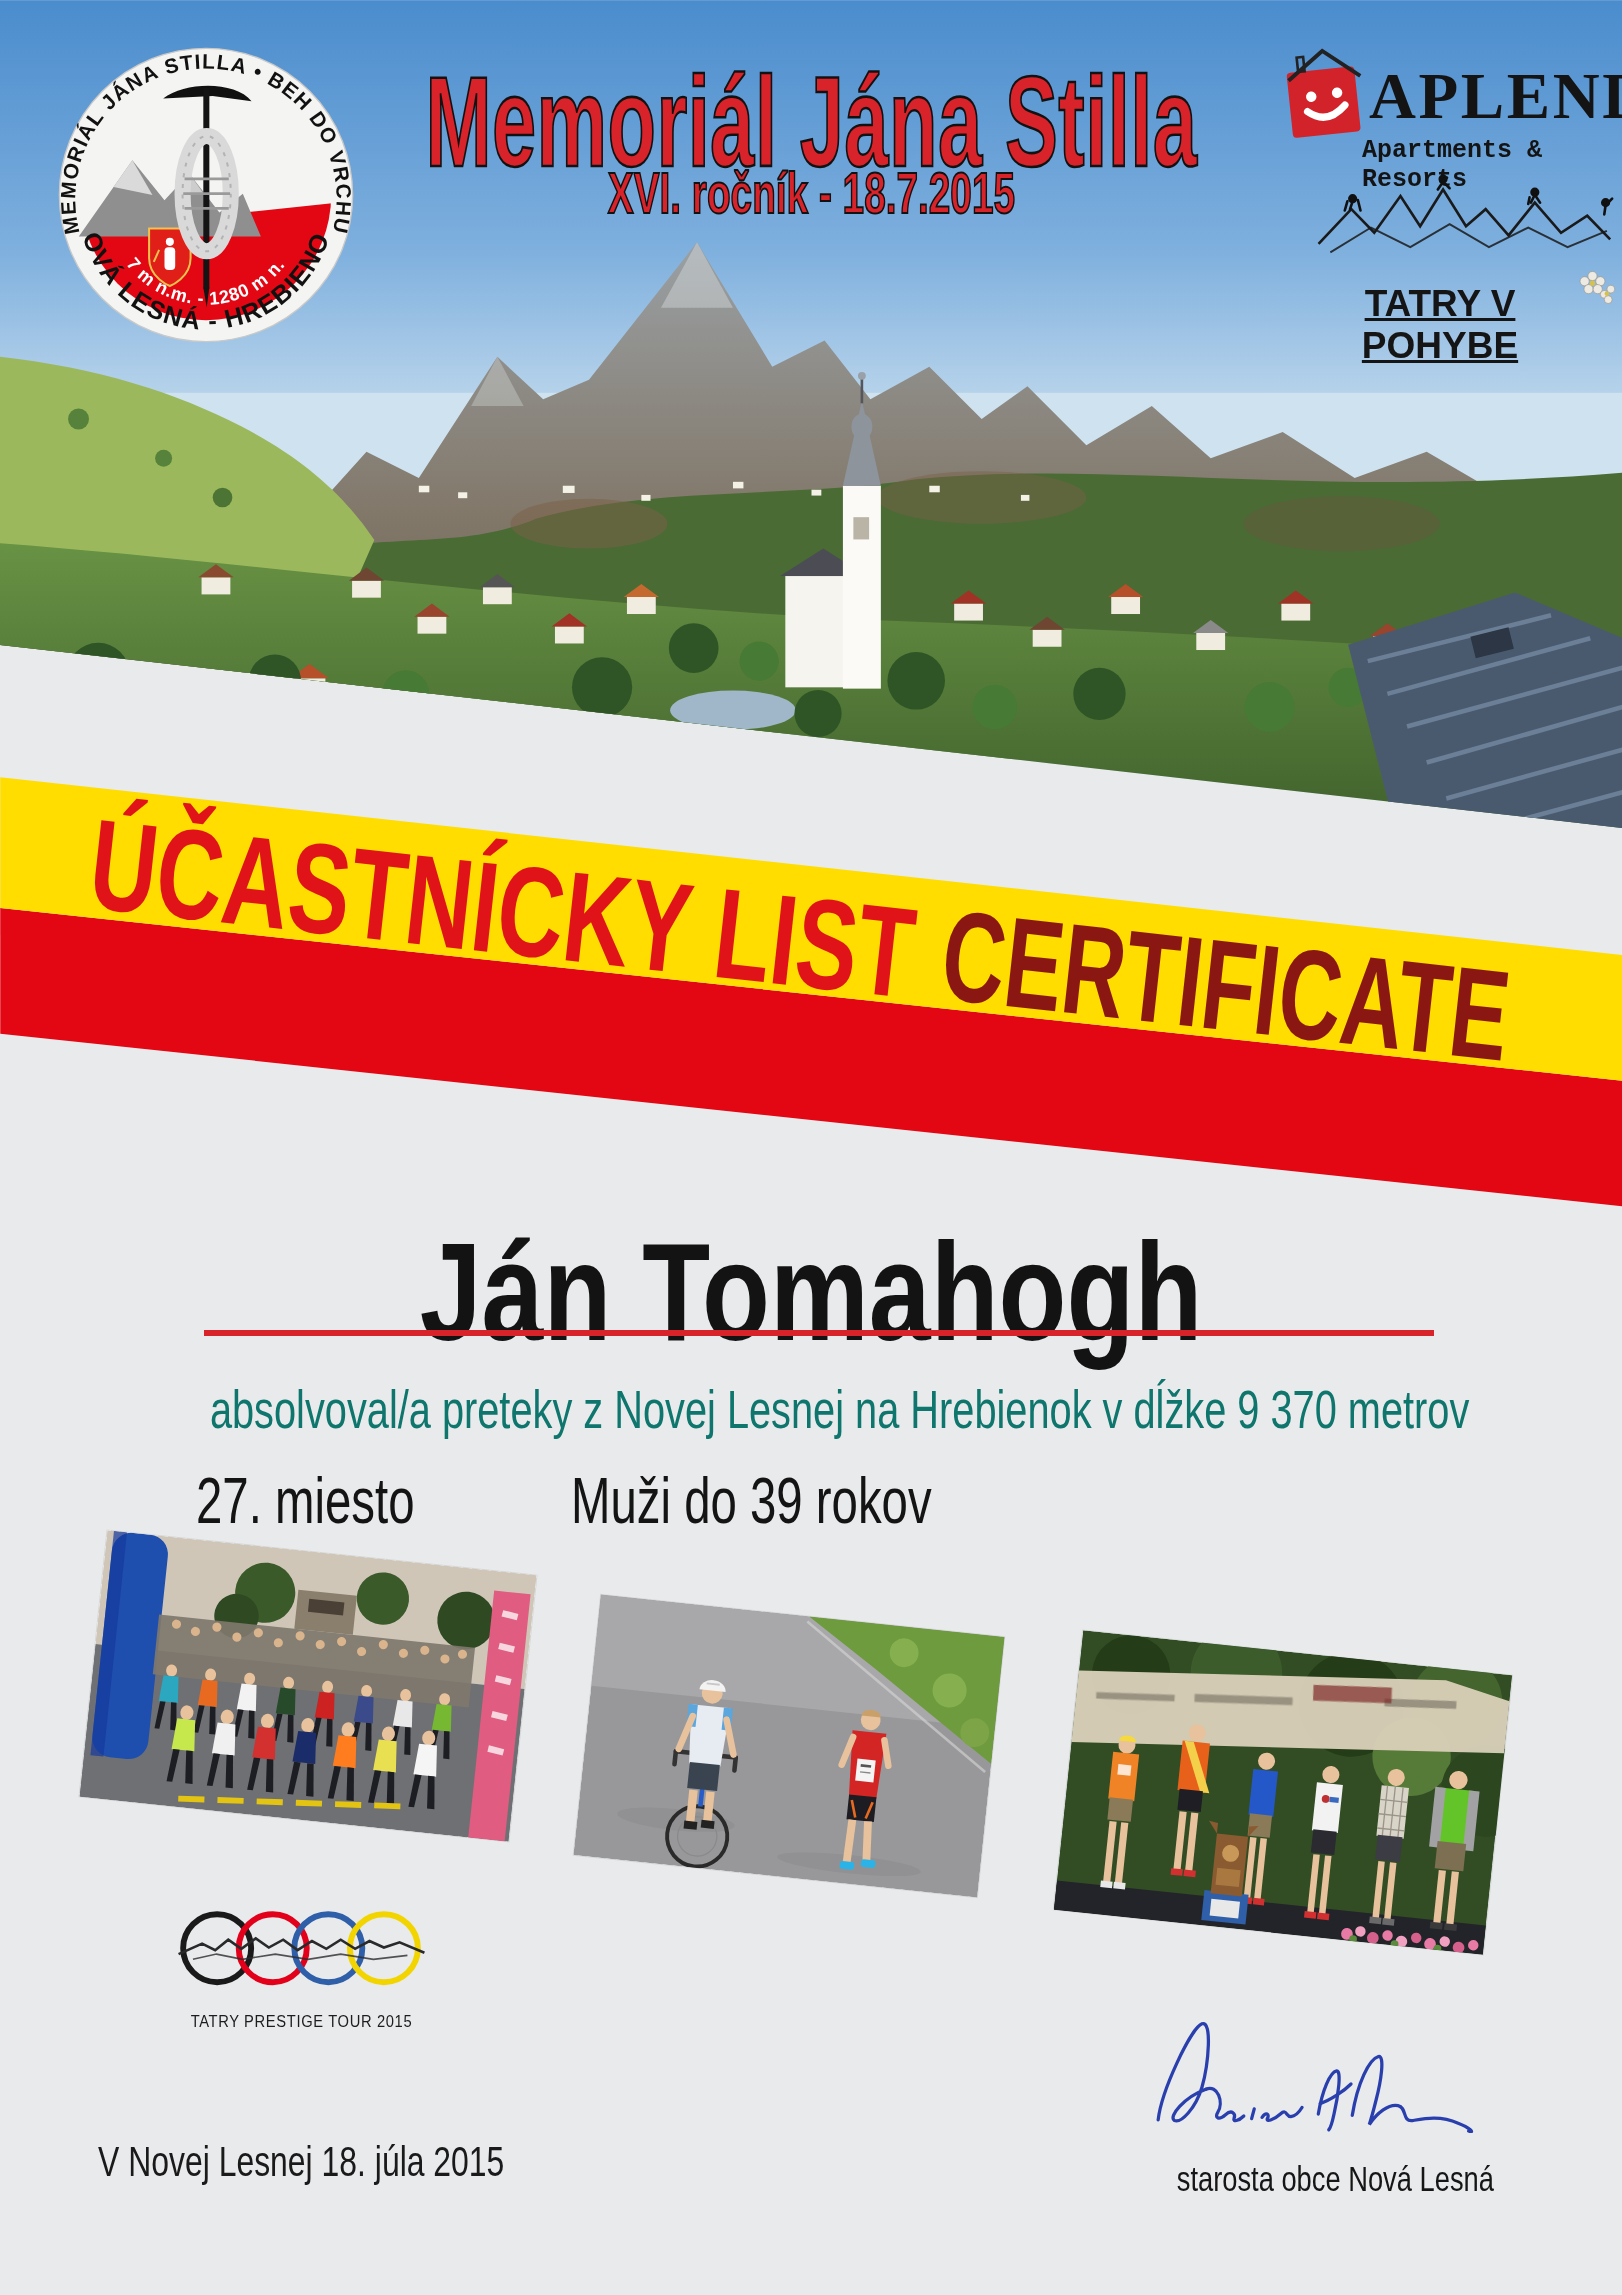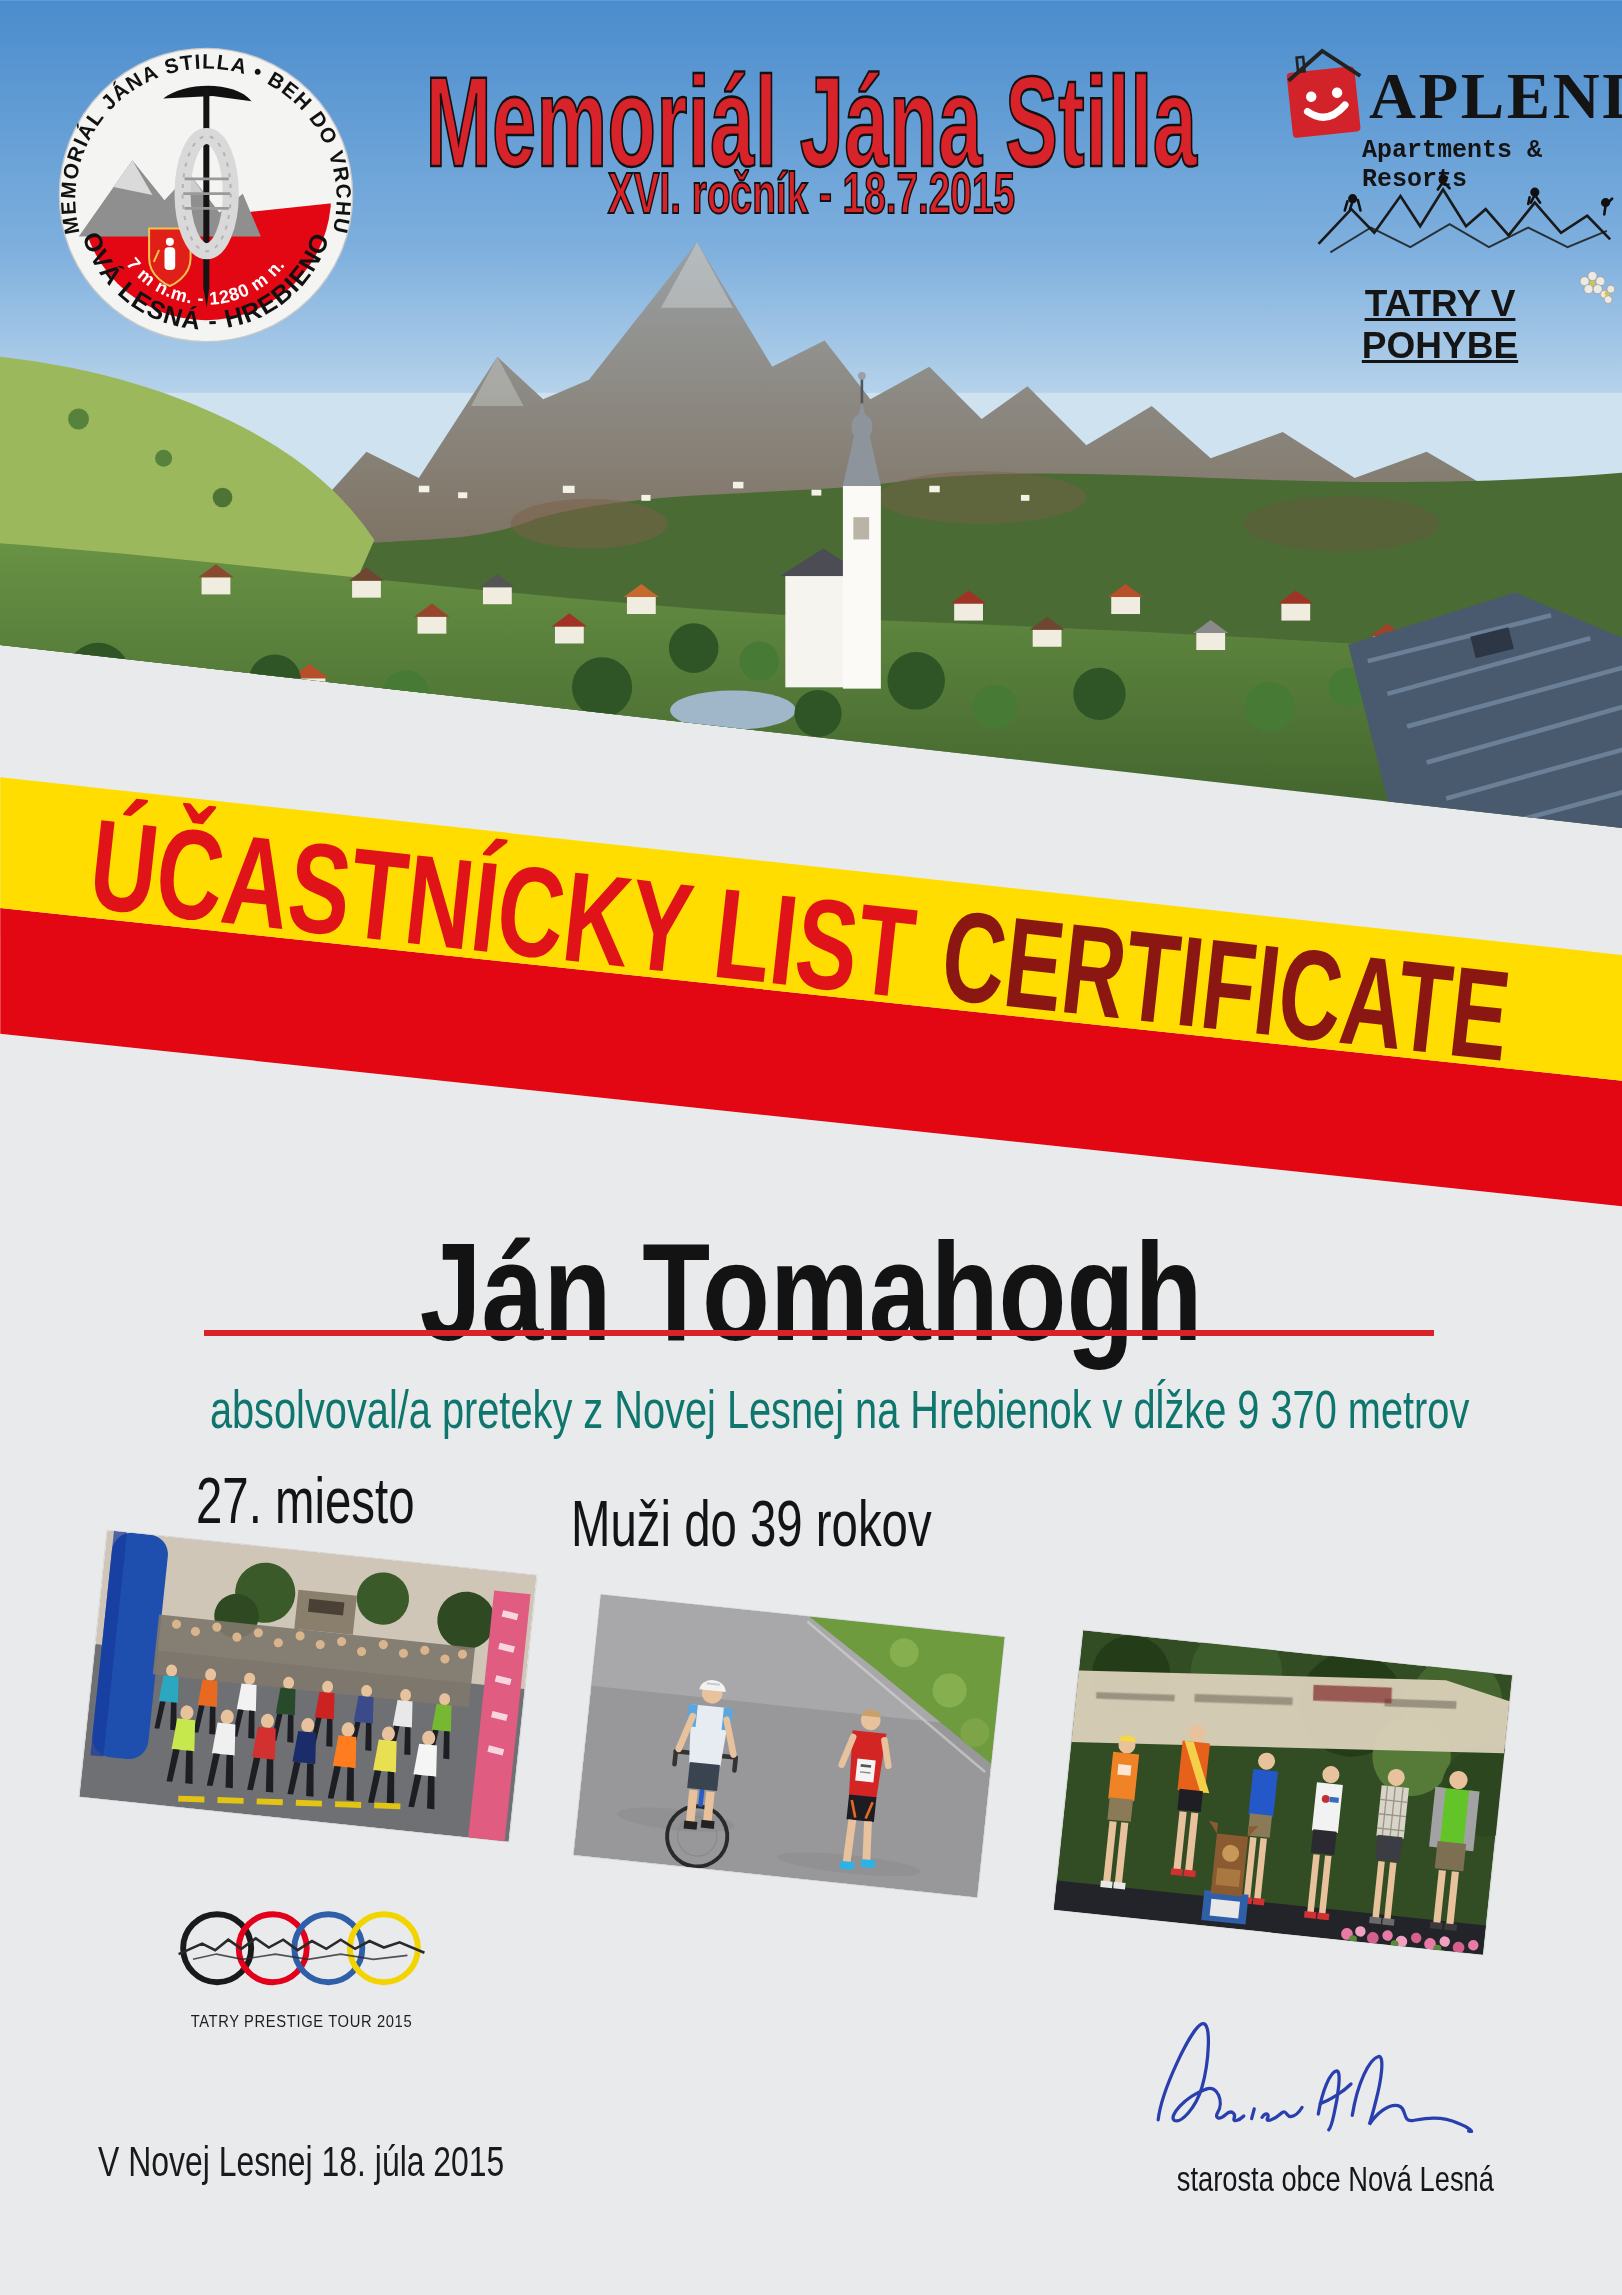--- a/index.html
+++ b/index.html
@@ -283,21 +283,21 @@
     <span class="cond" style="transform:scaleX(.8);">Ján Tomahogh</span>
   </div>
   <div class="abs" style="left:204px;top:1330px;width:1230px;height:5.9px;background:#d9232a;"></div>
   <div class="abs center statement">
     <span class="cond" style="transform:scaleX(.75);">absolvoval/a preteky z Novej Lesnej na Hrebienok v dĺžke 9 370 metrov</span>
   </div>
 
   <div class="abs stat" style="left:196px;">
     <span class="cond" style="transform:scaleX(.74);transform-origin:0 50%;">27. miesto</span>
   </div>
-  <div class="abs stat" style="left:571px;margin-top:23px;">
+  <div class="abs stat" style="left:571px;">
     <span class="cond" style="transform:scaleX(.74);transform-origin:0 50%;">Muži do 39 rokov</span>
   </div>
 
   <div class="abs photo" style="left:92px;top:1552px;width:432px;height:268px;transform:rotate(6deg);">
     <svg width="432" height="268" viewBox="0 0 660 410">
       <defs>
         <g id="run">
           <ellipse cx="0" cy="-52" rx="8" ry="9" fill="#e7c29c"></ellipse>
           <path d="M-11,-44 L11,-44 L14,-6 L-14,-6 Z" fill="currentColor"></path>
           <path d="M-12,-6 L-4,-6 L-9,34 L-16,34 Z" fill="#1d1d24"></path>

